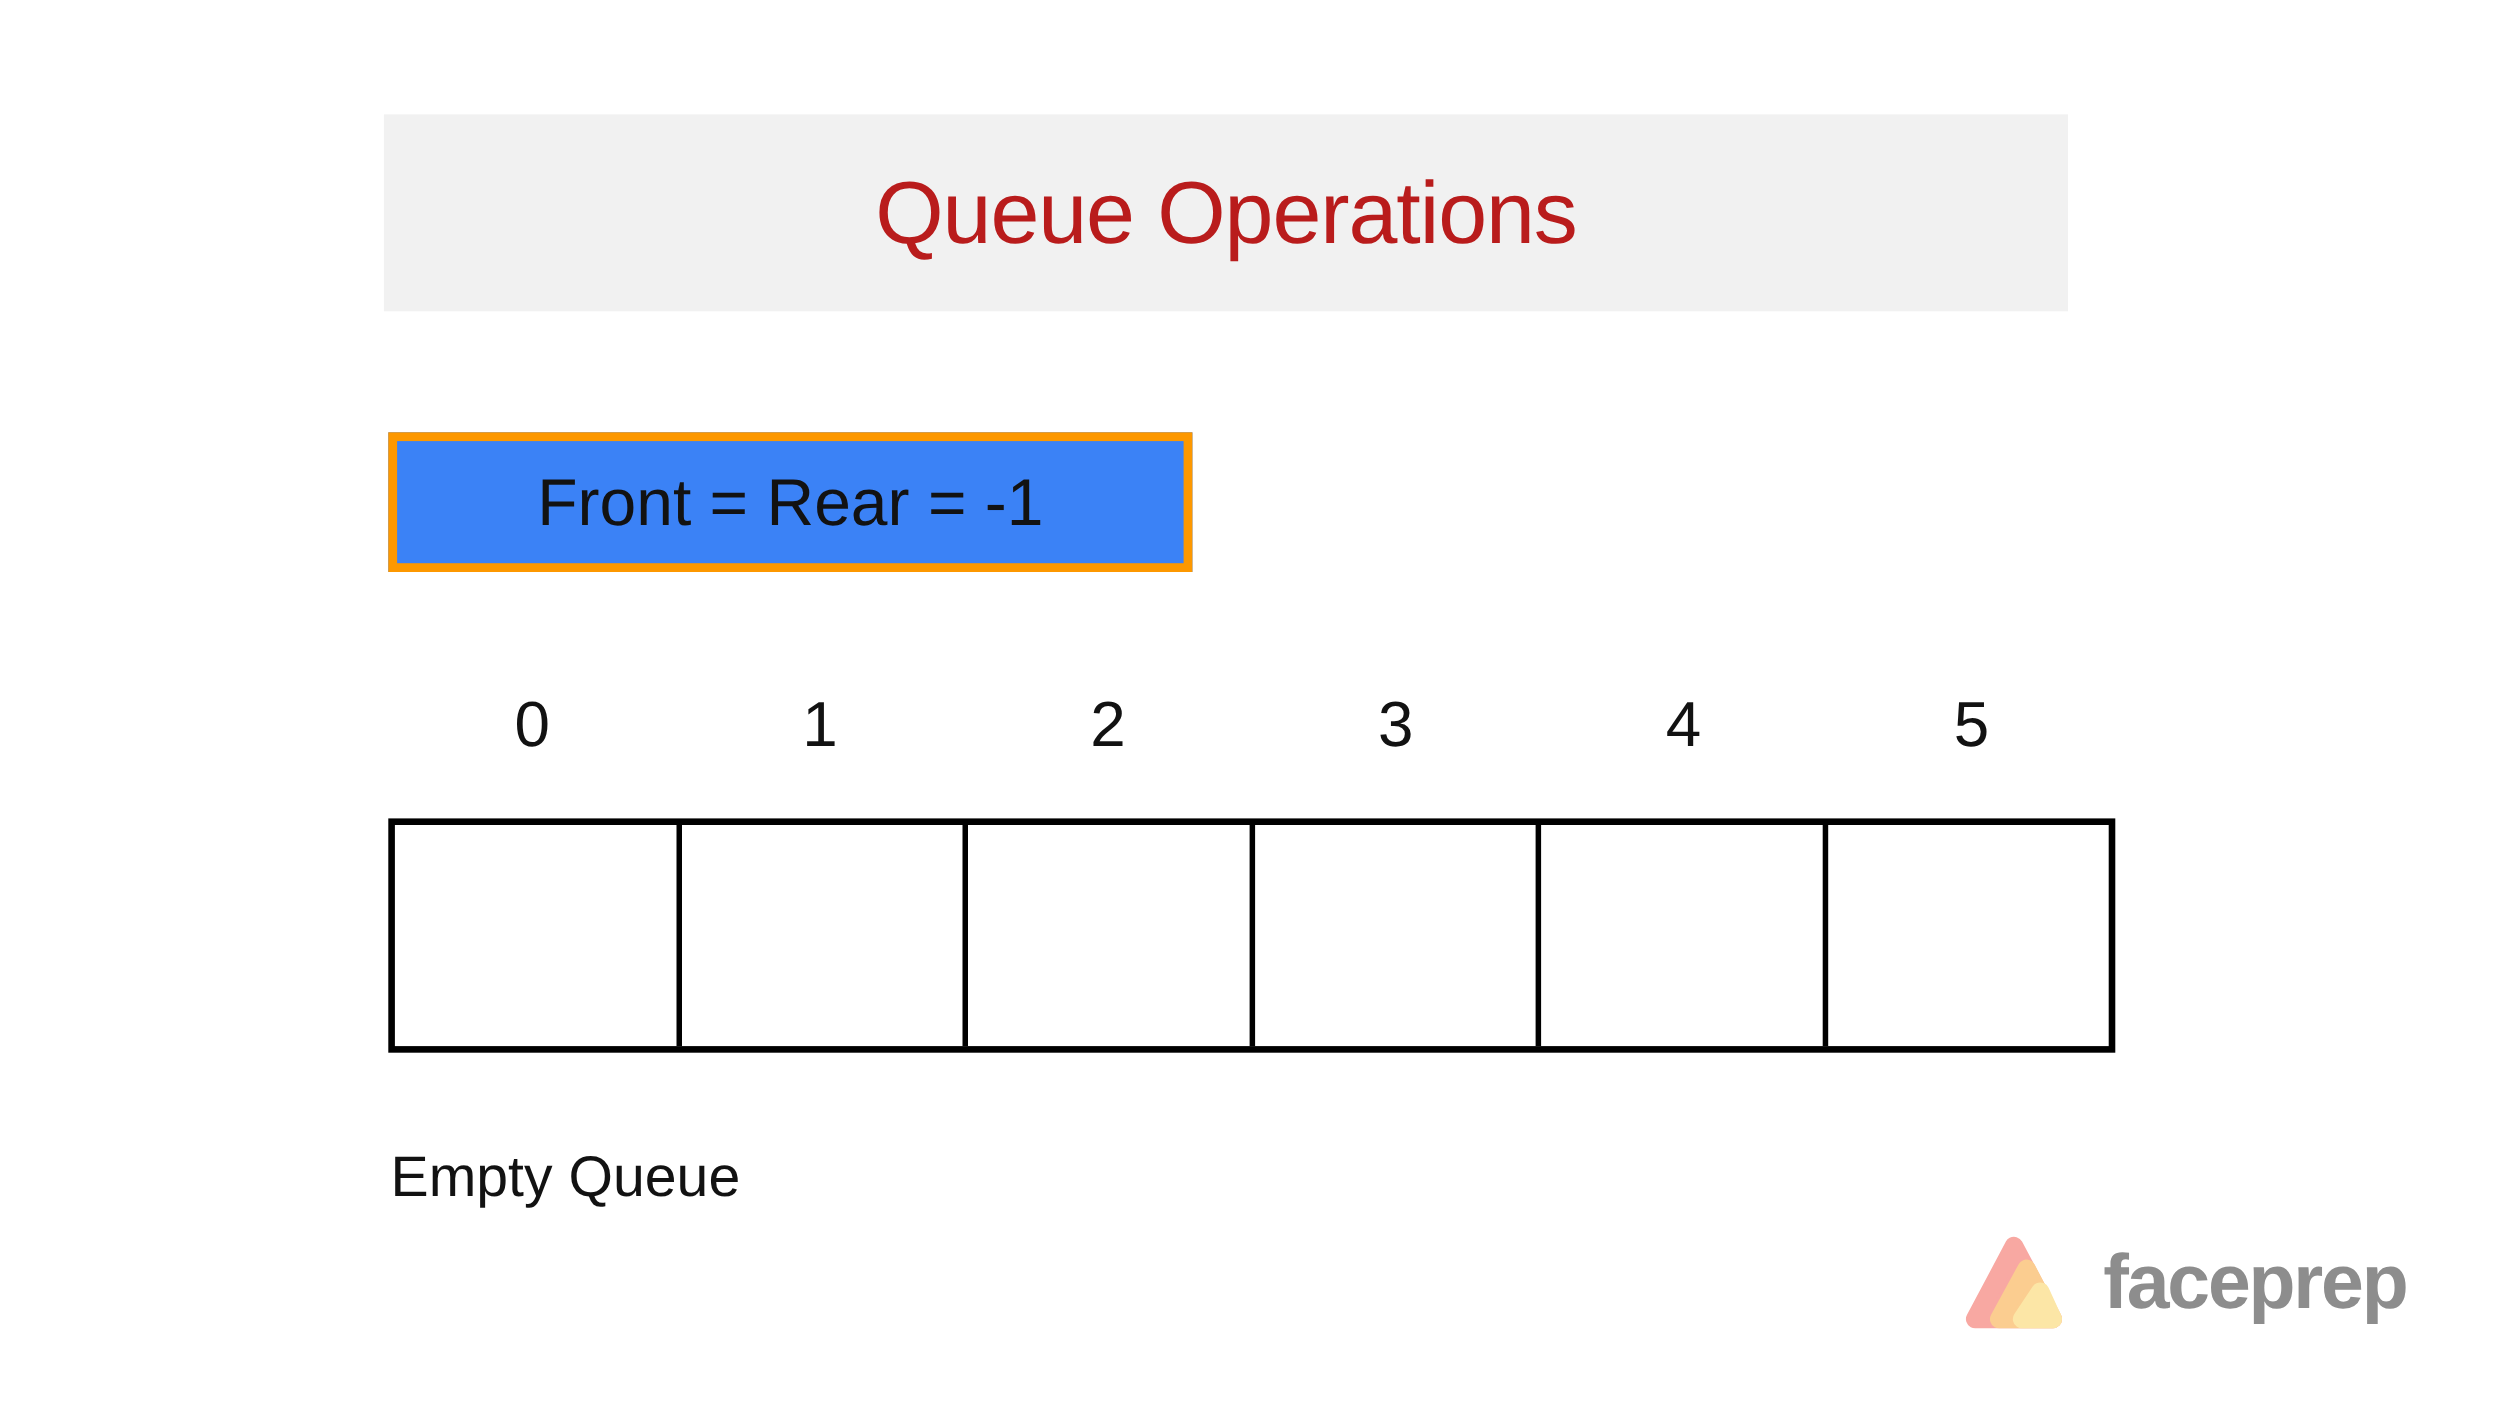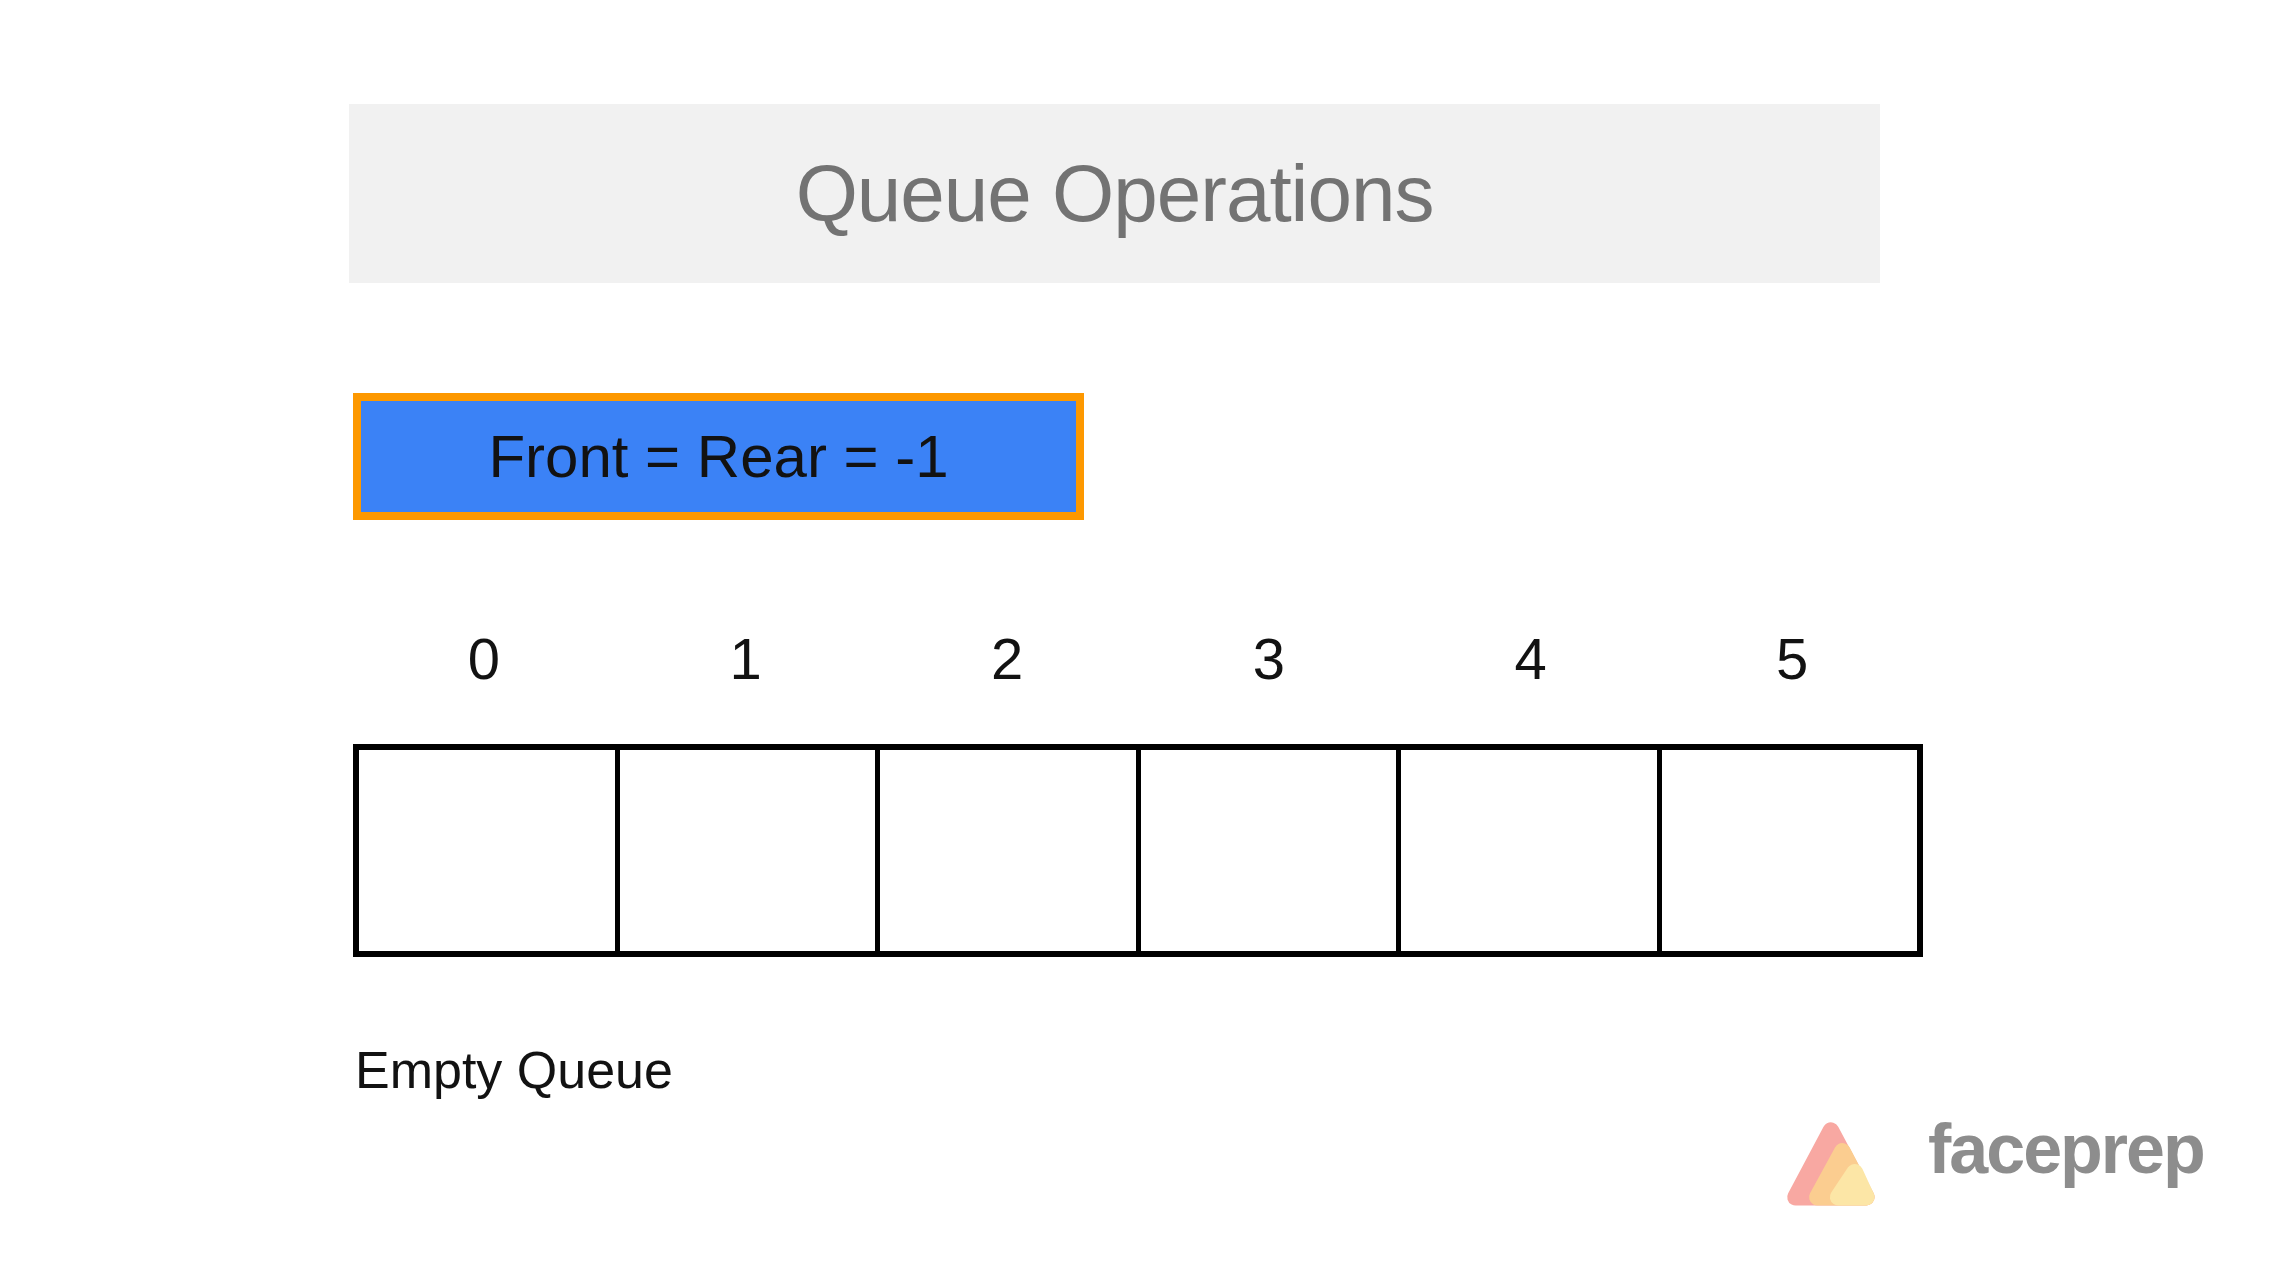--- a/index.html
+++ b/index.html
@@ -22,21 +22,21 @@
     width: 1531px;
     height: 179px;
     background: #f1f1f1;
     display: flex;
     align-items: center;
     justify-content: center;
   }
   .title-text {
     font-size: 80px;
     letter-spacing: -1px;
-    color: #737373;
+    color: #b91c1c;
     font-weight: 400;
   }
   .pointer-box {
     position: absolute;
     left: 353px;
     top: 393px;
     width: 731px;
     height: 127px;
     box-sizing: border-box;
     border: 8px solid #fd9800;
@@ -95,21 +95,22 @@
     top: 1040px;
     font-size: 52px;
     color: #121212;
   }
   .brand {
     position: absolute;
     left: 1782px;
     top: 1114px;
     height: 108px;
     display: flex;
-    gap: 42px;
+    align-items: center;
+    gap: 26px;
   }
   .brand-logo {
     width: 104px;
     height: 104px;
     display: block;
   }
   .brand-word {
     font-size: 70px;
     font-weight: 700;
     letter-spacing: -2px;

